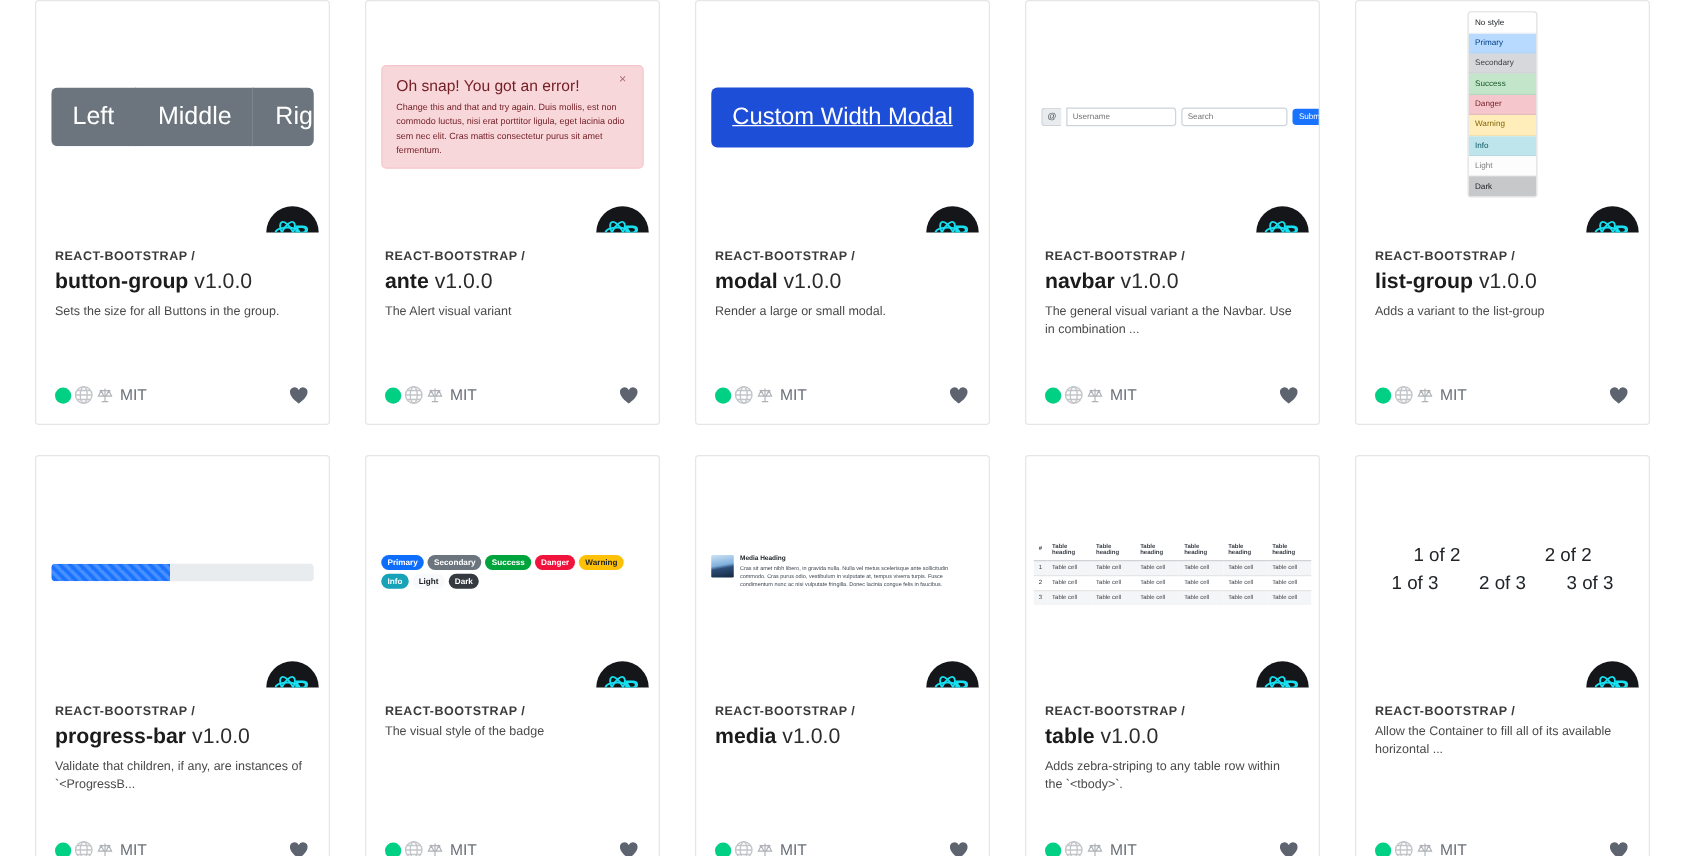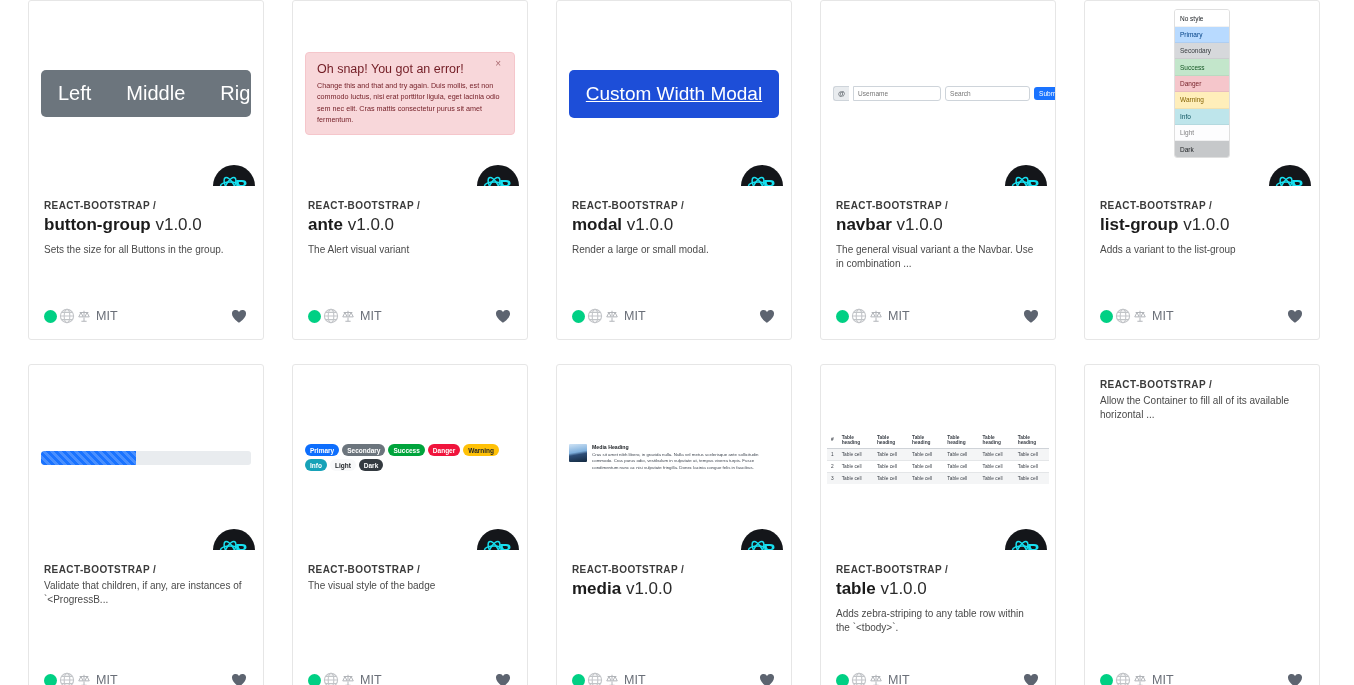--- a/index.html
+++ b/index.html
@@ -386,20 +386,21 @@
     <svg width="30" height="30" viewBox="0 0 30 30" aria-hidden="true">
       <ellipse cx="11" cy="15" rx="9.5" ry="4" fill="none" stroke="#18e0f0" stroke-width="1.5"></ellipse>
       <ellipse cx="11" cy="15" rx="9.5" ry="4" fill="none" stroke="#18e0f0" stroke-width="1.5" transform="rotate(60 11 15)"></ellipse>
       <ellipse cx="11" cy="15" rx="9.5" ry="4" fill="none" stroke="#18e0f0" stroke-width="1.5" transform="rotate(-60 11 15)"></ellipse>
       <text x="16" y="22" font-family="Liberation Sans, sans-serif" font-size="18" font-weight="bold" fill="#18e0f0">B</text>
     </svg>
   </div>
 </div>
       <div class="meta">
         <div class="kicker">REACT-BOOTSTRAP /</div>
+        <div class="title"><span class="pkg">progress-bar</span> <span class="ver">v1.0.0</span></div>
         <div class="desc">Validate that children, if any, are instances of `&lt;ProgressB...</div>
       </div>
   <div class="footer">
     <span class="dot" style="background: rgb(0, 208, 132);"></span>
     <svg class="globe" viewBox="0 0 16 16" fill="none" stroke="#7a7f87" stroke-width="1.1">
       <circle cx="8" cy="8" r="6.6"></circle>
       <ellipse cx="8" cy="8" rx="2.8" ry="6.6"></ellipse>
       <path d="M1.6 8h12.8M2.7 4.4h10.6M2.7 11.6h10.6"></path>
     </svg>
     <span class="license">
@@ -577,20 +578,43 @@
         <path d="M5 14h6"></path>
       </svg>
       <span class="license-label">MIT</span>
     </span>
     <svg class="heart" viewBox="0 0 20 20" fill="currentColor">
       <path d="M10 17.5S2.2 12.6 2.2 7.6A4.1 4.1 0 0 1 10 5.6a4.1 4.1 0 0 1 7.8 2c0 5-7.8 9.9-7.8 9.9z"></path>
     </svg>
   </div>
 </div>
     <div class="card">
+      <div class="preview">
+        <div class="preview-inner">
+          <div class="container-demo">
+            <div class="cont-row">
+              <div class="cont-cell">1 of 2</div>
+              <div class="cont-cell">2 of 2</div>
+            </div>
+            <div class="cont-row">
+              <div class="cont-cell">1 of 3</div>
+              <div class="cont-cell">2 of 3</div>
+              <div class="cont-cell">3 of 3</div>
+            </div>
+          </div>
+        </div>
+  <div class="logo-badge">
+    <svg width="30" height="30" viewBox="0 0 30 30" aria-hidden="true">
+      <ellipse cx="11" cy="15" rx="9.5" ry="4" fill="none" stroke="#18e0f0" stroke-width="1.5"></ellipse>
+      <ellipse cx="11" cy="15" rx="9.5" ry="4" fill="none" stroke="#18e0f0" stroke-width="1.5" transform="rotate(60 11 15)"></ellipse>
+      <ellipse cx="11" cy="15" rx="9.5" ry="4" fill="none" stroke="#18e0f0" stroke-width="1.5" transform="rotate(-60 11 15)"></ellipse>
+      <text x="16" y="22" font-family="Liberation Sans, sans-serif" font-size="18" font-weight="bold" fill="#18e0f0">B</text>
+    </svg>
+  </div>
+</div>
       <div class="meta">
         <div class="kicker">REACT-BOOTSTRAP /</div>
         <div class="desc">Allow the Container to fill all of its available horizontal ...</div>
       </div>
   <div class="footer">
     <span class="dot" style="background: rgb(0, 208, 132);"></span>
     <svg class="globe" viewBox="0 0 16 16" fill="none" stroke="#7a7f87" stroke-width="1.1">
       <circle cx="8" cy="8" r="6.6"></circle>
       <ellipse cx="8" cy="8" rx="2.8" ry="6.6"></ellipse>
       <path d="M1.6 8h12.8M2.7 4.4h10.6M2.7 11.6h10.6"></path>

